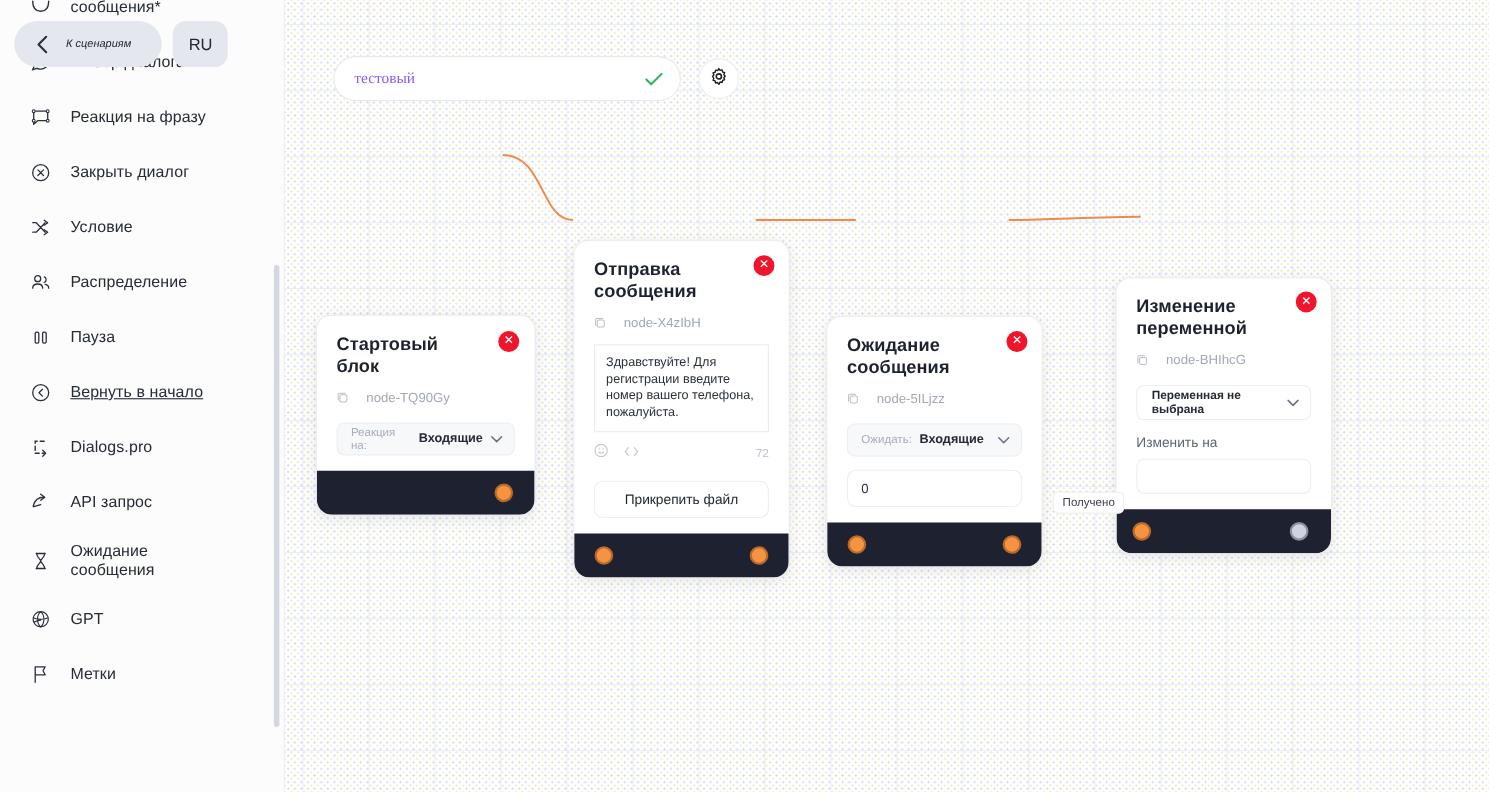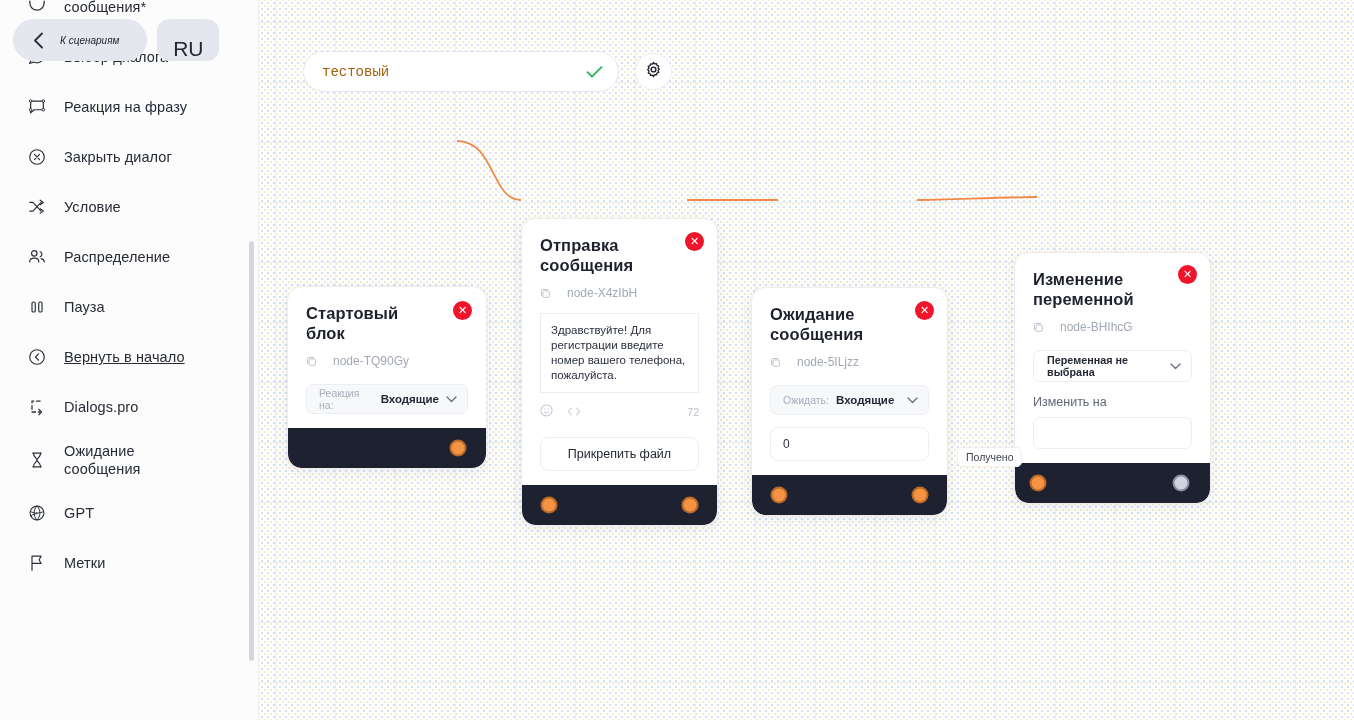--- a/index.html
+++ b/index.html
@@ -59,24 +59,24 @@
   }
   #back-pill {
     display: flex; align-items: center; gap: 16px;
     height: 42px; padding: 0 28px 0 20px;
     background: #e4e7ee; border-radius: 21px;
     cursor: pointer;
   }
   #back-pill .chev { color: #2b2f3a; display: flex; }
   #back-pill .txt { font-size: 10px; color: #222733; font-style: italic; }
   #lang-pill {
-    display: flex; align-items: flex-end; justify-content: center;
-    width: 62px; height: 42px;
+    display: flex; align-items: center; justify-content: center;
+    width: 50px; height: 42px;
     background: #e4e7ee; border-radius: 12px;
-    font-size: 21px; color: #222733; cursor: pointer;
+    font-size: 15px; color: #222733; cursor: pointer;
   }
 
   
   #canvas {
     position: absolute; left: 259px; top: 0;
     width: 1095px; height: 720px;
     background-color: #ffffff;
     background-image:
       linear-gradient(to right, rgba(150,170,215,.20) 1px, transparent 1px),
       linear-gradient(to bottom, rgba(150,170,215,.20) 1px, transparent 1px),
@@ -96,22 +96,22 @@
   #scenario-input {
     position: relative;
     width: 316px; height: 41px;
     background: #fff; border: 1px solid #e7e9ef;
     border-radius: 21px;
     display: flex; align-items: center;
     padding: 0 42px 0 18px;
   }
   #scenario-input input {
     border: none; outline: none; background: transparent;
-    font-family: Liberation Mono, monospace;
-    font-size: 14px; color: #a16207; width: 100%;
+    font-family: Liberation Serif, serif;
+    font-size: 14px; color: #8b5cf6; width: 100%;
   }
   #scenario-check {
     position: absolute; right: 15px; top: 50%;
     transform: translateY(-50%);
     color: #2cb857; display: flex;
   }
   #settings-btn {
     width: 37px; height: 37px; border-radius: 50%;
     background: #fff; border: 1px solid #eceef3;
     display: flex; align-items: center; justify-content: center;
@@ -322,20 +322,30 @@
           <span class="side-lbl" style="white-space: pre-line; text-decoration: underline;">Вернуть в начало</span>
         </div>
         <div class="side-item">
           <span class="side-ico">
             <svg width="20" height="20" viewBox="0 0 22 22" fill="none">
               <path d="M14.5 4.5H5.5v12h9" stroke="currentColor" stroke-width="1.4" stroke-linecap="round" stroke-dasharray="4 3"></path>
               <path d="M13 13.5l3 3-3 3" stroke="currentColor" stroke-width="1.3" stroke-linecap="round" stroke-linejoin="round"></path>
             </svg>
           </span>
           <span class="side-lbl" style="white-space: pre-line;">Dialogs.pro</span>
+        </div>
+        <div class="side-item">
+          <span class="side-ico">
+            <svg width="20" height="20" viewBox="0 0 22 22" fill="none">
+              <path d="M3.5 14.5C5 8 9 5.5 14 5.5" stroke="currentColor" stroke-width="1.4" stroke-linecap="round"></path>
+              <path d="M11 2.5l4 3-4 3" stroke="currentColor" stroke-width="1.4" stroke-linecap="round" stroke-linejoin="round"></path>
+              <path d="M4 15l7-2" stroke="currentColor" stroke-width="1.4" stroke-linecap="round"></path>
+            </svg>
+          </span>
+          <span class="side-lbl" style="white-space: pre-line;">API запрос</span>
         </div>
         <div class="side-item two-line">
           <span class="side-ico">
             <svg width="20" height="20" viewBox="0 0 22 22" fill="none">
               <path d="M6.5 3.5h9M6.5 18.5h9" stroke="currentColor" stroke-width="1.3" stroke-linecap="round"></path>
               <path d="M7 3.5c0 4 4 5.6 4 7.5 0 1.9-4 3.5-4 7.5M15 3.5c0 4-4 5.6-4 7.5 0 1.9 4 3.5 4 7.5" stroke="currentColor" stroke-width="1.3" stroke-linecap="round"></path>
             </svg>
           </span>
           <span class="side-lbl" style="white-space: pre-line;">Ожидание
 сообщения</span>

